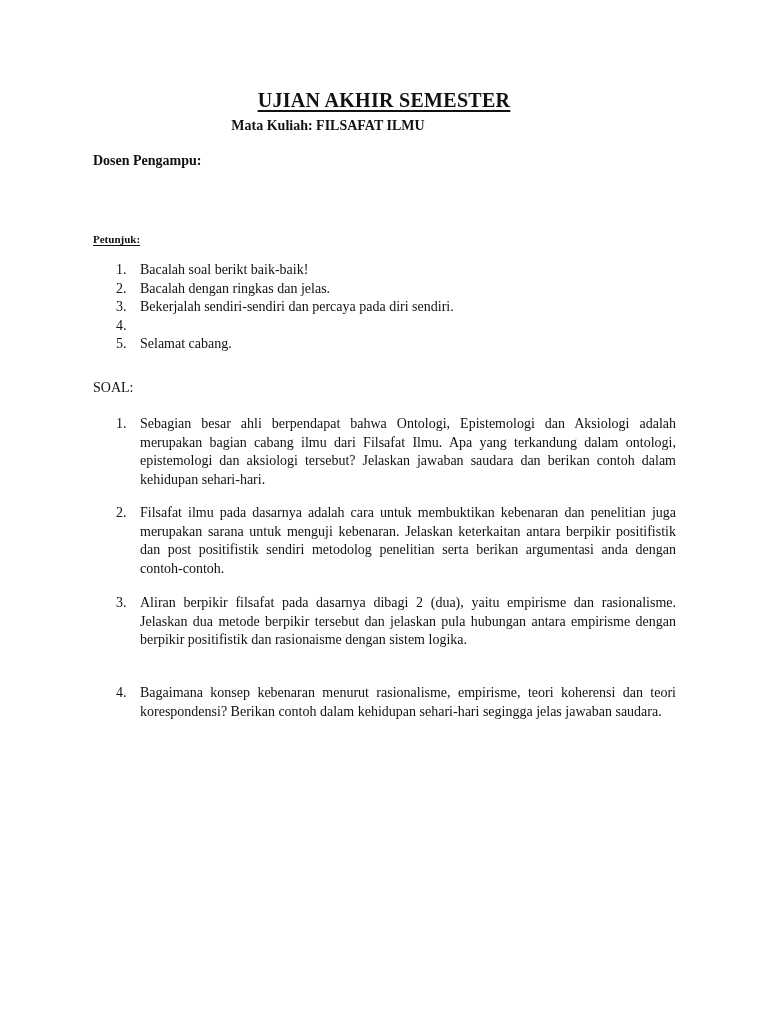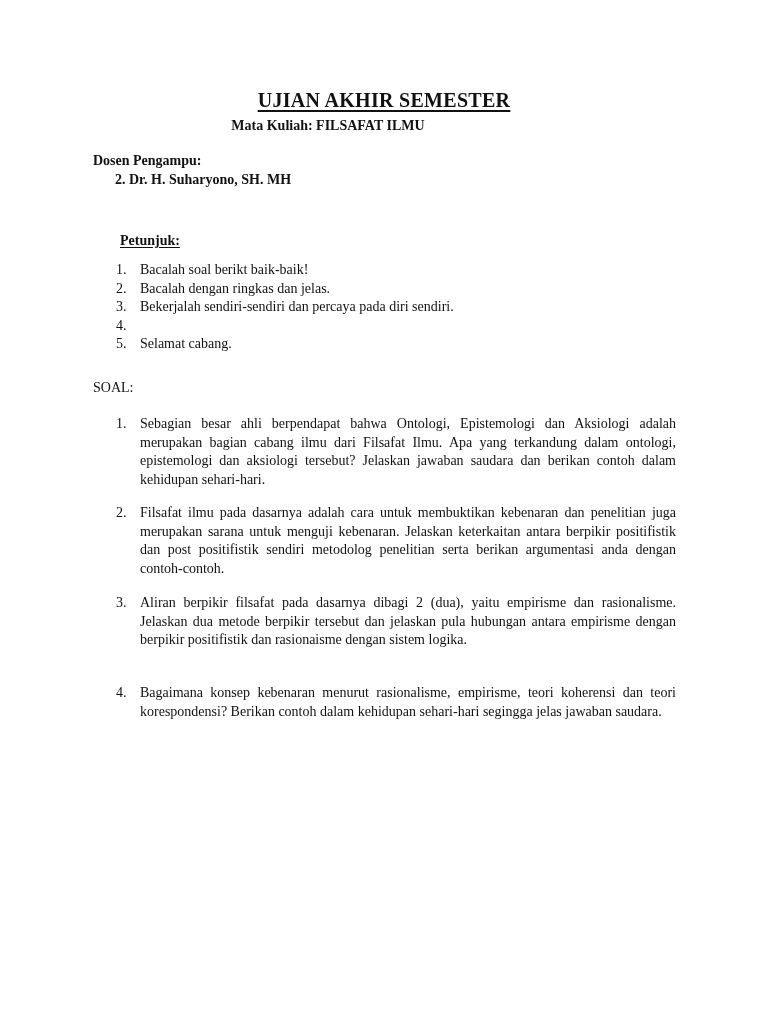--- a/index.html
+++ b/index.html
@@ -13,41 +13,40 @@
     font-size: 20px; font-weight: bold; letter-spacing: 0.3px;
   }
   .title span { text-decoration: underline; text-decoration-thickness: 1.5px; text-underline-offset: 3px; }
   .subtitle {
     position: absolute; top: 118px; left: 0; width: 636px; text-align: center;
     font-size: 14px; font-weight: bold; padding-left: 20px; box-sizing: border-box;
   }
   .dosen-label { position: absolute; left: 93px; top: 153px; font-size: 14px; font-weight: bold; }
   .dosen-list { position: absolute; left: 115px; top: 170px; font-size: 14px; font-weight: bold; line-height: 19px; }
   .petunjuk-label {
-    position: absolute; left: 93px; top: 233px; font-size: 14px; font-weight: bold;
-    text-decoration: underline; text-underline-offset: 2px; margin-left: 27px;
+    position: absolute; left: 93px; top: 233px; font-size: 11px; font-weight: bold;
+    text-decoration: underline; text-underline-offset: 2px;
   }
   .petunjuk-list { position: absolute; left: 116px; top: 261px; font-size: 14px; line-height: 18.5px; }
   .petunjuk-item { display: flex; }
   .petunjuk-item .num { width: 24px; }
   .soal-label { position: absolute; left: 93px; top: 380px; font-size: 14px; text-align: center; }
   .soal-item { position: absolute; left: 116px; width: 560px; display: flex; font-size: 14px; line-height: 18.5px; }
   .soal-item .num { width: 24px; flex: none; }
   .soal-item .text { flex: 1; text-align: justify; }
 </style>
 </head>
 <body>
 
 <div class="page">
   <div class="title"><span>UJIAN AKHIR SEMESTER</span></div>
   <div class="subtitle">Mata Kuliah:  FILSAFAT ILMU</div>
 
   <div class="dosen-label">Dosen Pengampu:</div>
   <div class="dosen-list">
-    <div>2. Dr. H. Suharyono, SH. MH</div>
   </div>
 
   <div class="petunjuk-label">Petunjuk:</div>
   <div class="petunjuk-list">
     <div class="petunjuk-item">
         <span class="num">1.</span>
         <span>Bacalah soal berikt baik-baik!</span>
       </div>
     <div class="petunjuk-item">
         <span class="num">2.</span>

